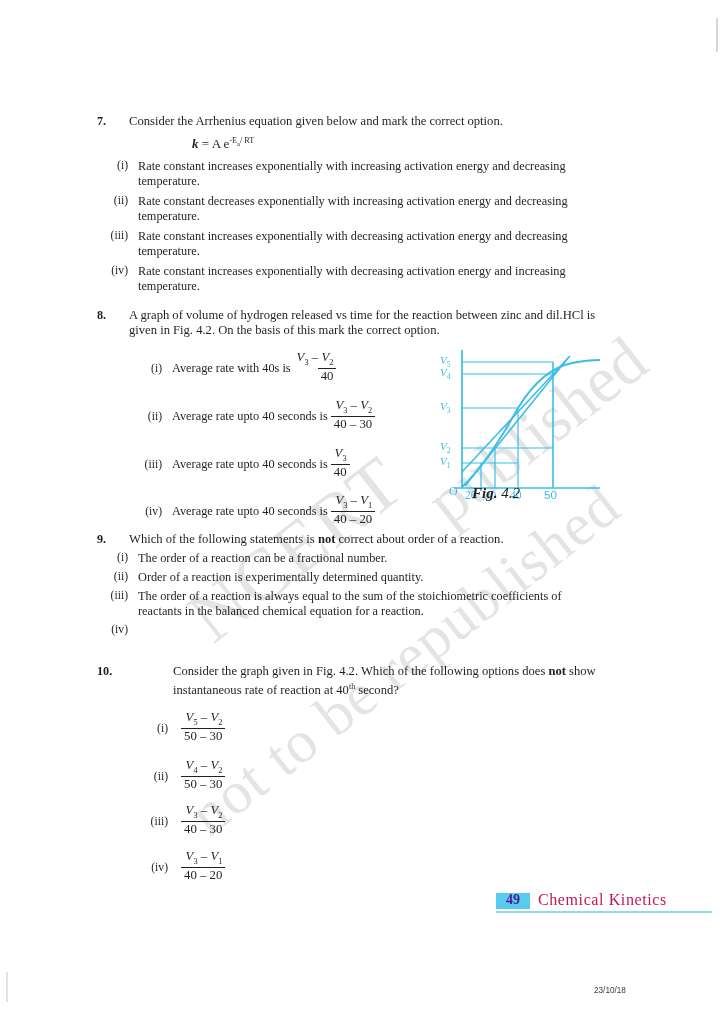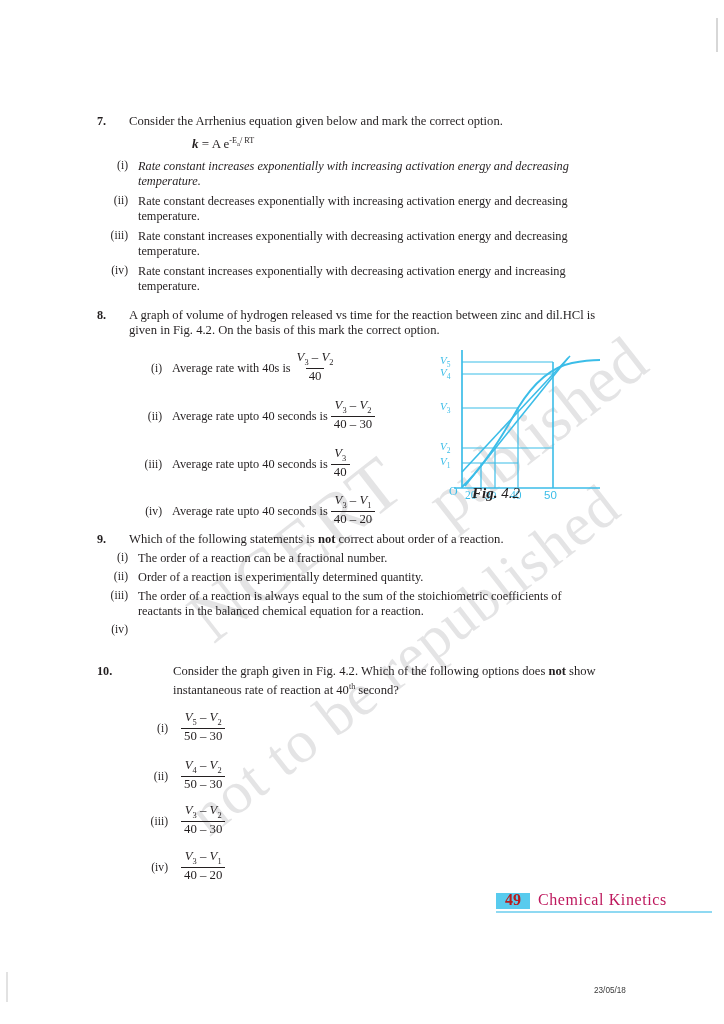--- a/index.html
+++ b/index.html
@@ -132,21 +132,21 @@
     font-family: "Liberation Serif", serif;
   }
   .eqn .kital { font-style: italic; font-weight: bold; }
   .eqn sup { font-size: 8.2px; }
   .eqn sup sub { font-size: 6.6px; }
 
   
   .frac {
     display: inline-flex;
     flex-direction: column;
-    align-items: center;
+    align-items: flex-end;
     vertical-align: middle;
     margin: 0 3px;
     font-family: "Liberation Serif", serif;
     line-height: 1.05;
     position: relative;
     top: -1px;
   }
   .frac .num {
     padding: 0 3px 1px 3px;
     font-size: 12.8px;
@@ -203,23 +203,23 @@
     background: #58cbee;
   }
   #footer-pagenum {
     position: absolute;
     left: 496px;
     top: 3px;
     width: 34px;
     height: 16px;
     line-height: 16px;
     text-align: center;
-    font-size: 16px;
+    font-size: 14px;
     font-weight: bold;
-    color: #b91c1c;
+    color: #4c1d95;
   }
   #footer-chaptitle {
     position: absolute;
     left: 538px;
     top: 2px;
     font-size: 16px;
     color: #be185d;
     letter-spacing: 0.6px;
   }
   #footer-rule {
@@ -265,21 +265,21 @@
 
       <div class="eqn" style="margin:7px 0 6px 96px;">
         <span class="kital">k</span>
         <span>=</span>
         <span>A</span>
         <span>e</span><sup><span>-</span><span>E</span><sub>a</sub><span>/ RT</span></sup>
       </div>
 
       <div class="optrow" style="margin-top:4px;">
         <div class="optlabel">(i)</div>
-        <div class="opttext" style="width:435px;font-style:italic;">Rate constant increases exponentially with increasing activation energy and decreasing temperature.</div>
+        <div class="opttext" style="width:435px;">Rate constant increases exponentially with increasing activation energy and decreasing temperature.</div>
       </div>
       <div class="optrow" style="margin-top:5px;">
         <div class="optlabel">(ii)</div>
         <div class="opttext" style="width:435px;">Rate constant decreases exponentially with increasing activation energy and decreasing temperature.</div>
       </div>
       <div class="optrow" style="margin-top:5px;">
         <div class="optlabel">(iii)</div>
         <div class="opttext" style="width:435px;">Rate constant increases exponentially with decreasing activation energy and decreasing temperature.</div>
       </div>
       <div class="optrow" style="margin-top:5px;">
@@ -456,15 +456,15 @@
 
   </div>
 
   <div id="footer">
     <div id="footer-pagebox"></div>
     <div id="footer-pagenum">49</div>
     <div id="footer-chaptitle">Chemical  Kinetics</div>
     <div id="footer-rule"></div>
   </div>
 
-  <div id="datestamp">23/05/18</div>
+  <div id="datestamp">23/10/18</div>
 
 </div>
 
 </body></html>

